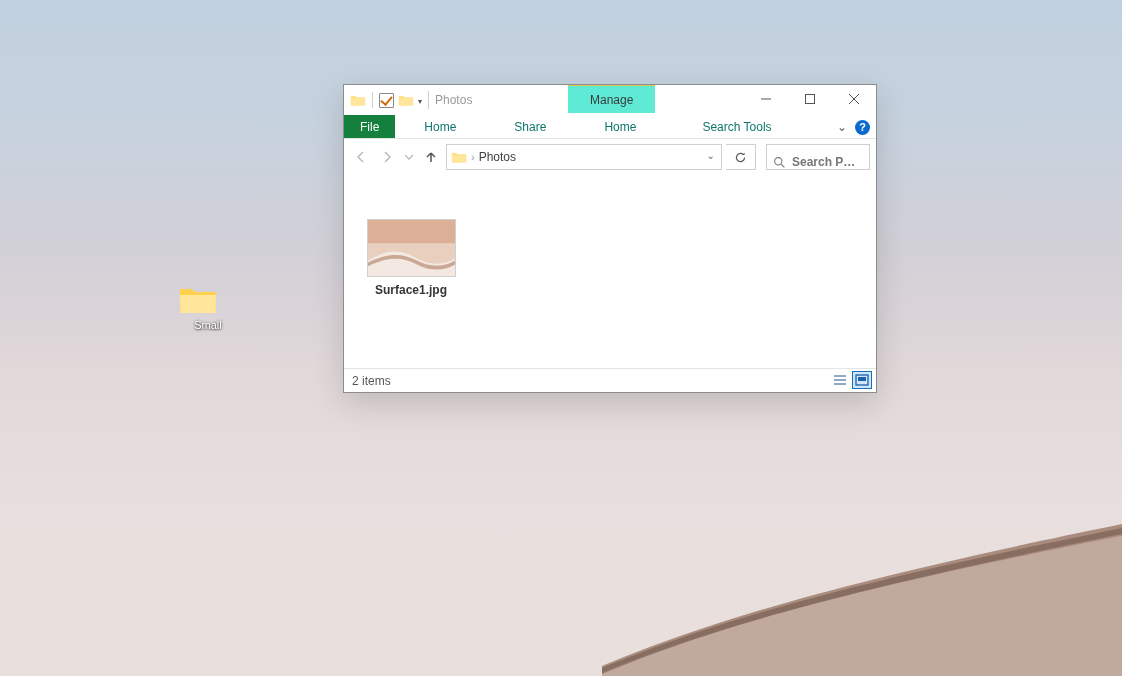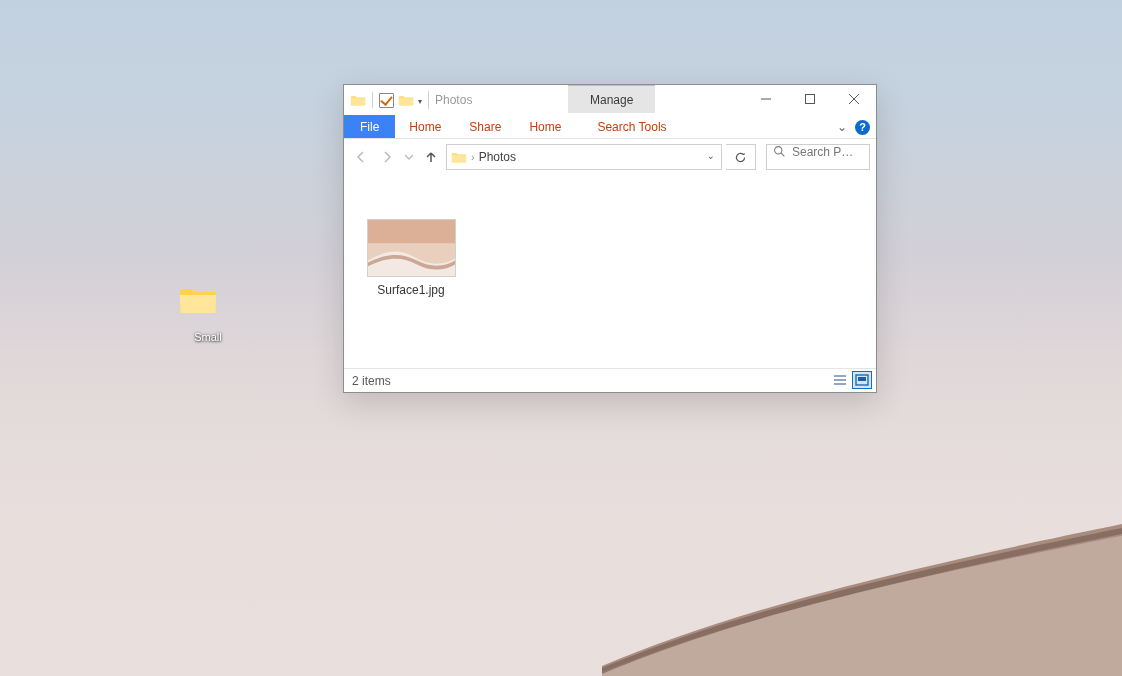--- a/index.html
+++ b/index.html
@@ -21,21 +21,21 @@
   
   .desktop-icon {
     position: absolute;
     left: 178px;
     top: 283px;
     width: 60px;
     text-align: center;
     cursor: pointer;
   }
   .desktop-icon .label {
-    margin-top: 16px;
+    margin-top: 4px;
     font-size: 11px;
     color: #fff;
     text-shadow: 0 0 3px rgba(0,0,0,.6), 0 1px 2px rgba(0,0,0,.6);
     display: inline-block;
     padding: 0 2px;
   }
 
   
   .window {
     position: absolute;
@@ -68,21 +68,21 @@
   .tb-left .chk::after { content:""; position:absolute; left:3px; top:0px; width:5px; height:9px; border:solid #cf6b0b; border-width:0 2px 2px 0; transform:rotate(40deg); }
   .tb-left .dd { margin-left:2px; color:#555; font-size:8px; padding-top:2px; }
   .tb-left .sep2 { width:1px; height:18px; background:#d0d0d0; margin:0 6px; }
   .tb-left .winname { font-size:12px; color:#9a9a9a; }
 
   .tb-center {
     position: absolute;
     left: 224px;
     top: 0;
     height: 28px;
-    background: #e5e5e5;
+    background: #5eead4;
     padding: 0 22px;
     font-size: 12px;
     color: #3b3b3b;
     display: flex;
     align-items: center;
     border-top: 1px solid #d8c84a;
   }
 
   .winbtns {
     position: absolute;
@@ -104,27 +104,27 @@
 
   .ribbontabs {
     height: 24px;
     display: flex;
     align-items: stretch;
     border-bottom: 1px solid #e4e4e4;
     font-size: 12px;
     position: relative;
   }
   .rtab {
-    padding: 0 14px;
-    display: flex;
-    align-items: center;
-    color: #c2410c;
+    padding: 0 29px;
+    display: flex;
+    align-items: center;
+    color: #0f766e;
     cursor: pointer;
   }
-  .rtab.file { background: #3b82f6; color: #fff; padding: 0 16px; }
+  .rtab.file { background: #15803d; color: #fff; padding: 0 16px; }
   .ribbon-right {
     position: absolute;
     right: 6px;
     top: 0;
     height: 24px;
     display: flex;
     align-items: center;
     gap: 8px;
   }
   .chev-down { color:#666; font-size:12px; }
@@ -158,41 +158,43 @@
     position:relative;
   }
   .crumbbar .sep { color:#9a9a9a; margin:0 4px; font-size:11px; }
   .crumbbar .dd2 { position:absolute; right:6px; top:5px; color:#666; font-size:10px; }
   .refresh { width:30px; height:26px; border:1px solid #cfcfcf; border-left:none; display:flex; align-items:center; justify-content:center; cursor:pointer; }
   .searchbox {
     width: 104px;
     height: 26px;
     border: 1px solid #cfcfcf;
     display:flex;
-    align-items:flex-start;
+    align-items:flex-end;
     padding: 0 6px;
     margin-left:6px;
     font-size:12px;
     color:#777;
     gap:6px;
     cursor:text;
     overflow:hidden;
     white-space:nowrap;
+    font-weight:bold;
   }
   .searchbox .mag { flex-shrink:0; }
 
   .content {
     flex: 1;
     position: relative;
     overflow: hidden;
   }
   .items {
     display: flex;
     gap: 18px;
     padding: 44px 0 0 18px;
+    font-weight: bold;
   }
   .fileitem {
     width: 98px;
     text-align: center;
     font-size: 12px;
     color: #353535;
     cursor: pointer;
   }
   .thumb {
     width: 89px;

